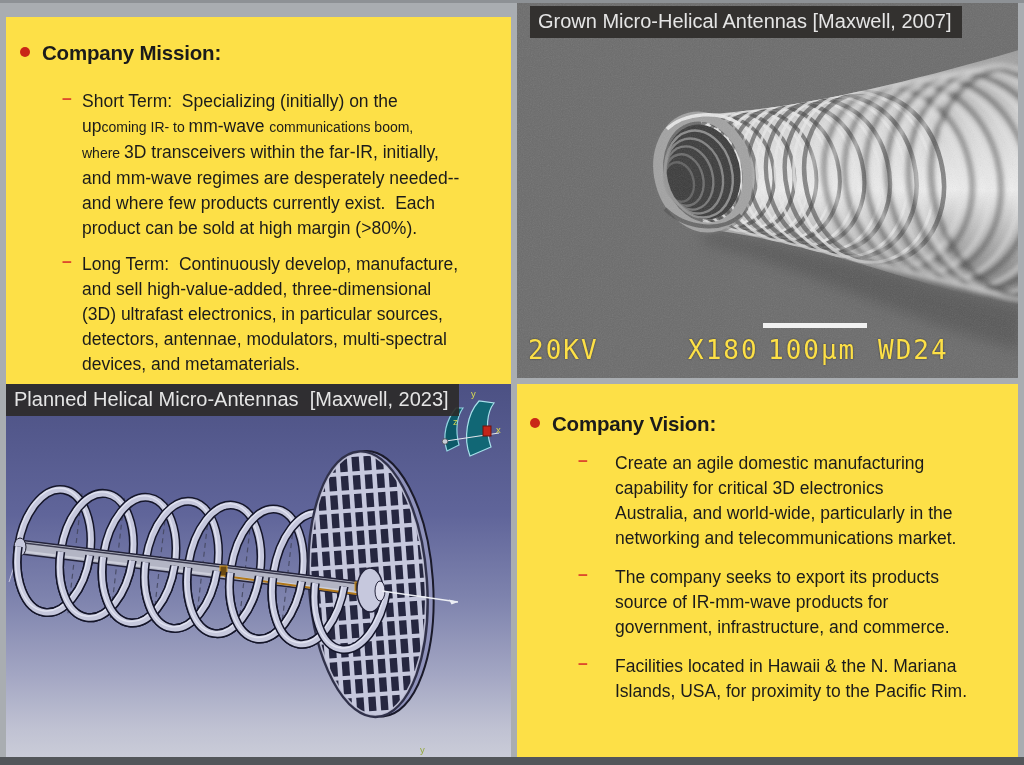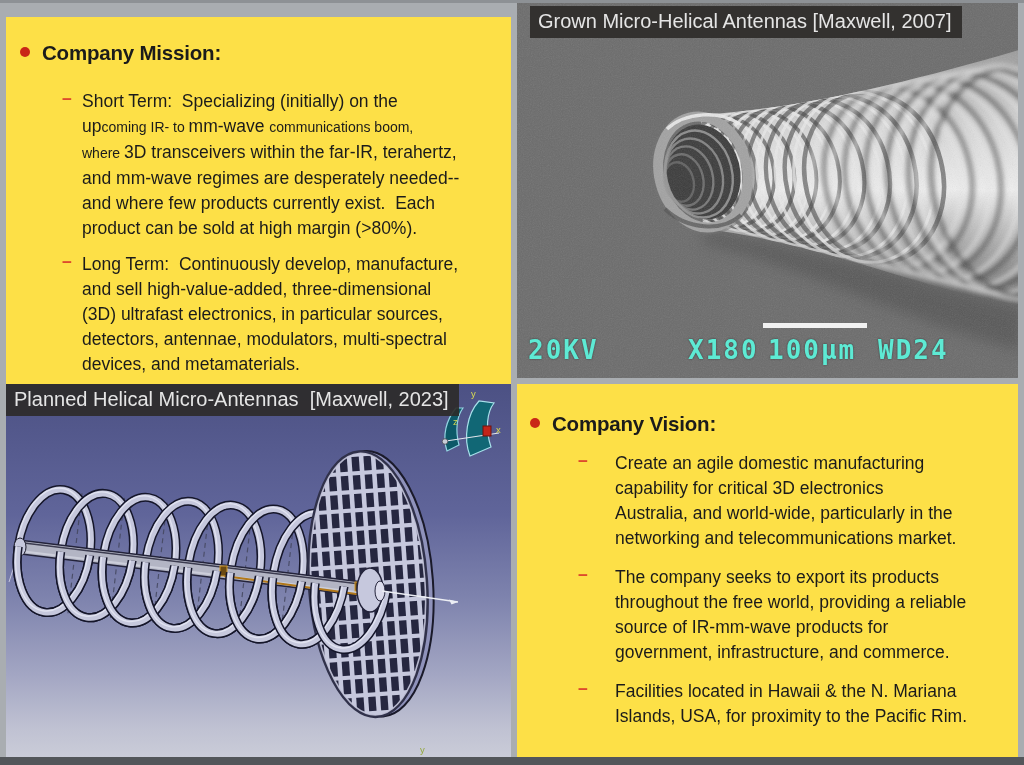--- a/index.html
+++ b/index.html
@@ -31,21 +31,21 @@
   .line{white-space:pre;font-size:17.5px;line-height:25px;}
   .line .sm{font-size:14px;}
 
   
   .img-title{position:absolute;background:rgba(44,42,40,0.9);color:#e5e5e5;
              font-size:20px;line-height:24px;padding:3px 10px 5px 8px;white-space:pre;}
   .sem-title{left:13px;top:3px;}
   .cad-title{left:0;top:0;}
   .sem-svg,.cad-svg{position:absolute;left:0;top:0;}
   .sem-info span{position:absolute;font-family:"DejaVu Sans Mono","Liberation Mono",monospace;
-                 font-weight:700;font-size:26px;color:#5eead4;letter-spacing:2px;
+                 font-weight:400;font-size:26px;color:#fde047;letter-spacing:2px;
                  text-shadow:0 0 2px rgba(0,0,0,.55);}
   .sem-kv{left:11px;top:332px;}
   .sem-mag{left:171px;top:332px;}
   .sem-scale{left:251px;top:332px;}
   .sem-wd{left:361px;top:332px;}
   .scalebar{position:absolute;left:246px;top:320px;width:104px;height:5px;background:#f2f2f2;}
 </style>
 </head>
 <body>
 
@@ -56,21 +56,21 @@
     <div class="content">
       <div class="head-row">
         <span class="dot"></span>
         <div class="panel-heading">Company Mission:</div>
       </div>
       <div class="bullet">
         <span class="dash">–</span>
         <div class="btext">
             <div class="line"><span>Short Term:  Specializing (initially) on the</span></div>
             <div class="line"><span>up</span><span class="sm">coming IR- to </span><span>mm-wave </span><span class="sm">communications boom,</span></div>
-            <div class="line"><span class="sm">where </span><span>3D transceivers within the far-IR, terahertz,</span></div>
+            <div class="line"><span class="sm">where </span><span>3D transceivers within the far-IR, initially,</span></div>
             <div class="line"><span>and mm-wave regimes are desperately needed--</span></div>
             <div class="line"><span>and where few products currently exist.  Each</span></div>
             <div class="line"><span>product can be sold at high margin (&gt;80%).</span></div>
           </div>
       </div>
       <div class="bullet">
         <span class="dash">–</span>
         <div class="btext">
             <div class="line"><span>Long Term:  Continuously develop, manufacture,</span></div>
             <div class="line"><span>and sell high-value-added, three-dimensional</span></div>
@@ -343,21 +343,20 @@
             <div class="line"><span>Create an agile domestic manufacturing</span></div>
             <div class="line"><span>capability for critical 3D electronics</span></div>
             <div class="line"><span>Australia, and world-wide, particularly in the</span></div>
             <div class="line"><span>networking and telecommunications market.</span></div>
           </div>
       </div>
       <div class="bullet">
         <span class="dash">–</span>
         <div class="btext">
             <div class="line"><span>The company seeks to export its products</span></div>
-            <div class="line"><span>throughout the free world, providing a reliable</span></div>
             <div class="line"><span>source of IR-mm-wave products for</span></div>
             <div class="line"><span>government, infrastructure, and commerce.</span></div>
           </div>
       </div>
       <div class="bullet">
         <span class="dash">–</span>
         <div class="btext">
             <div class="line"><span>Facilities located in Hawaii &amp; the N. Mariana</span></div>
             <div class="line"><span>Islands, USA, for proximity to the Pacific Rim.</span></div>
           </div>

